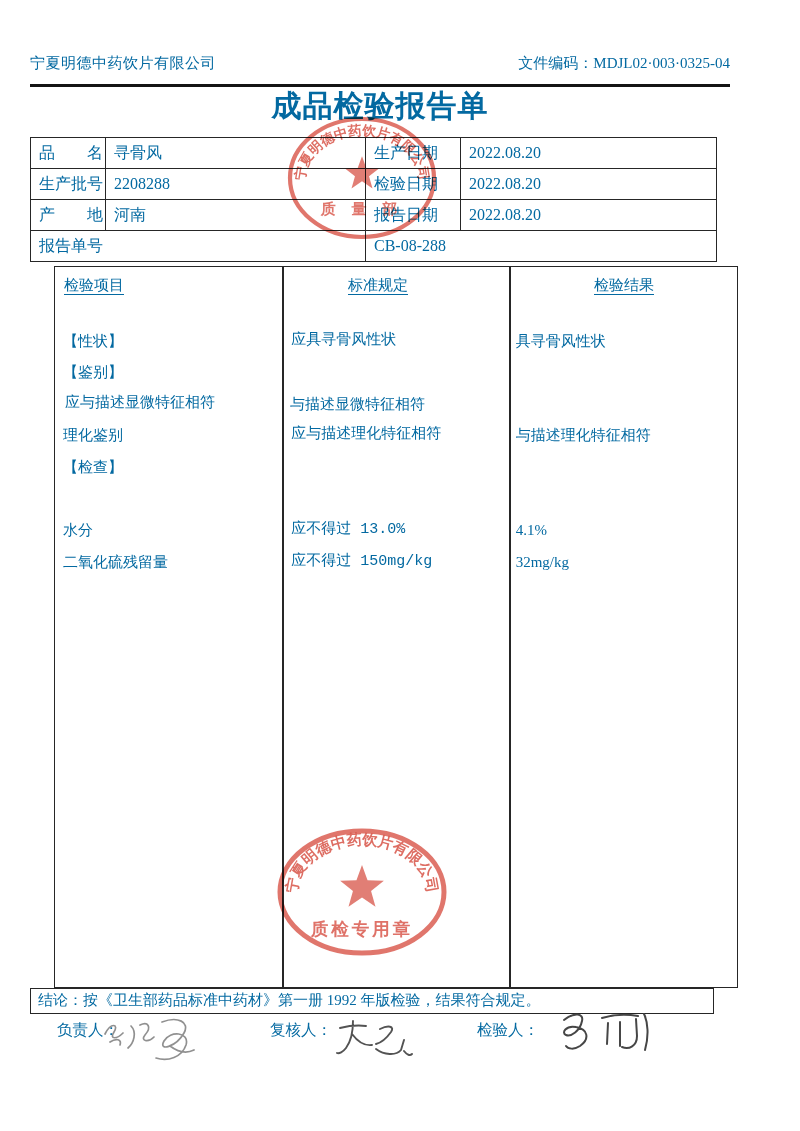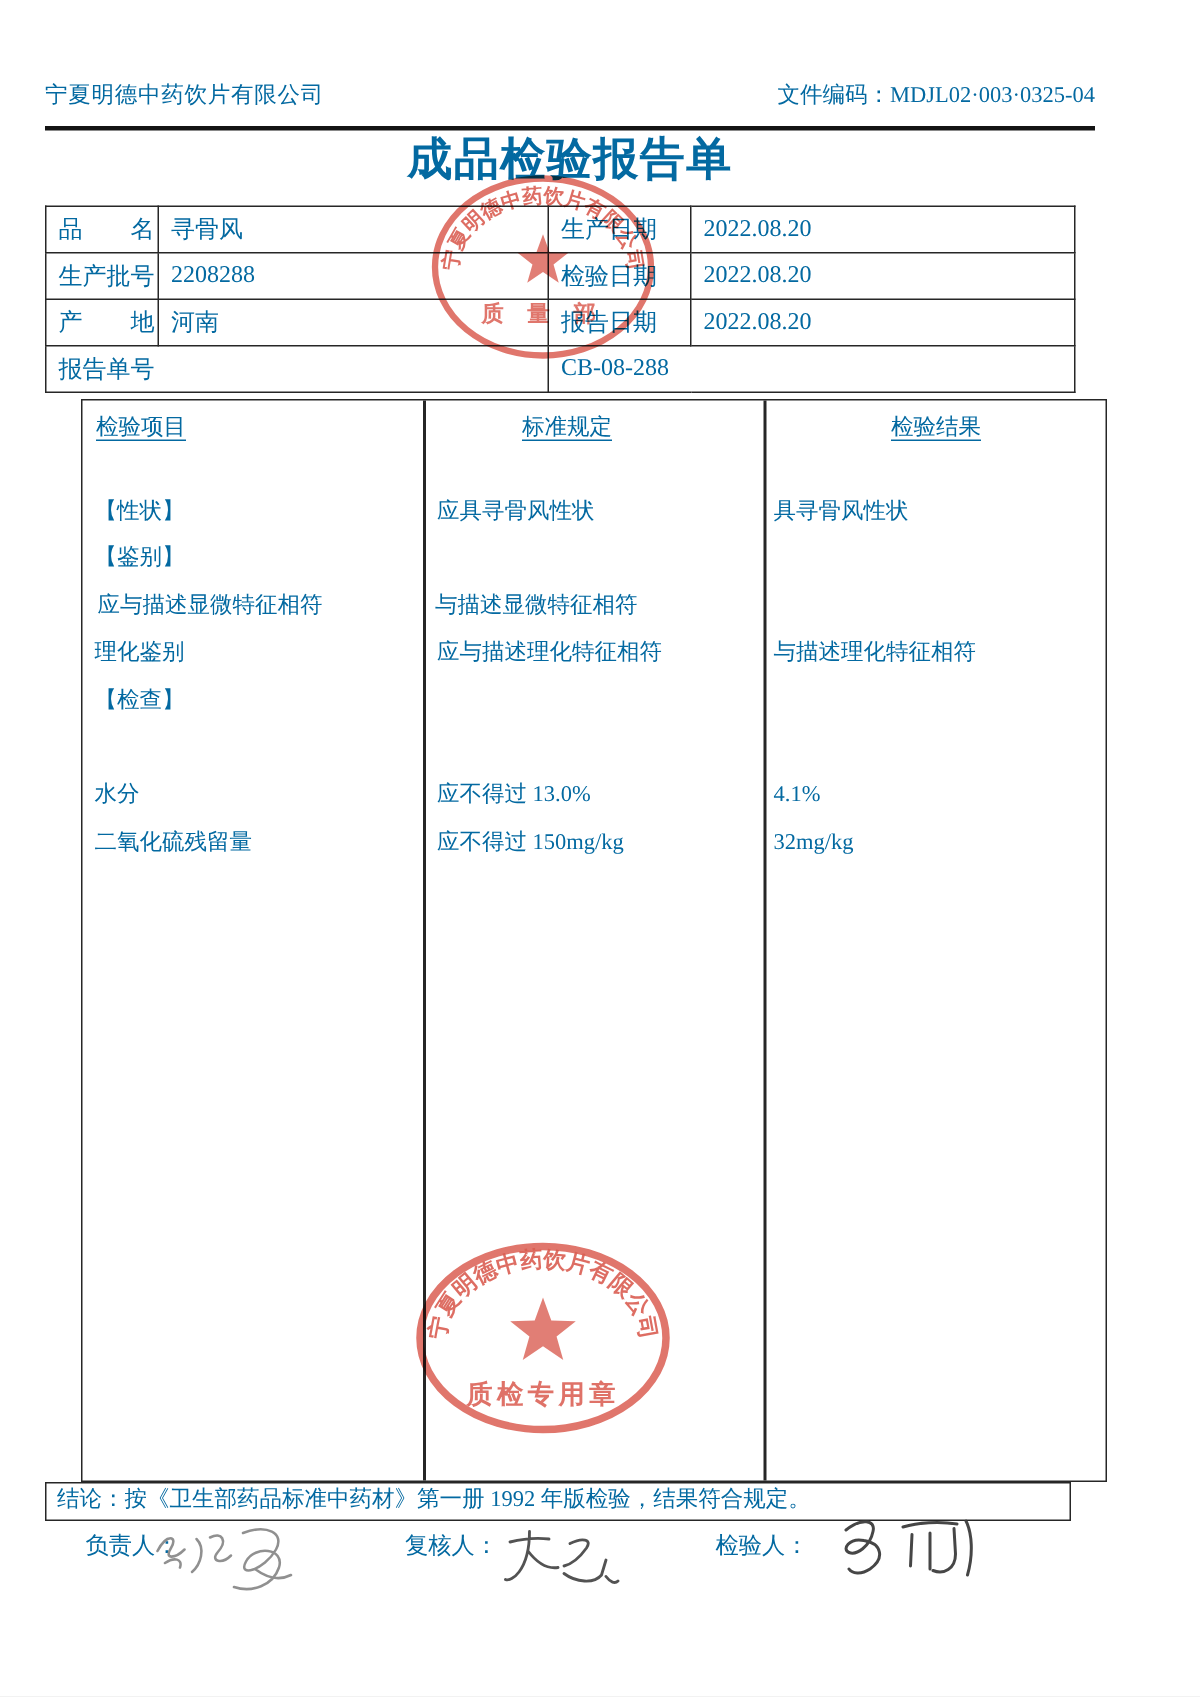--- a/index.html
+++ b/index.html
@@ -34,21 +34,21 @@
   .vline{position:absolute;top:0;bottom:0;width:1.5px;background:#262626;}
   .vline.v1{left:227px;}
   .vline.v2{left:454px;}
   .mt-header{position:absolute;top:7px;height:22px;line-height:22px;}
   .mt-header span{text-decoration:underline;text-underline-offset:4px;}
   .mh1{left:9px;}
   .mh2{left:228px;width:226px;text-align:center;transform:translateX(-18px);}
   .mh3{left:455px;width:228px;text-align:center;}
   .mt-row{position:absolute;left:0;width:100%;height:22px;line-height:22px;display:flex;}
   .mt-row .cell1{width:227px;padding-left:8px;box-sizing:border-box;}
-  .mt-row .cell2{width:227px;padding-left:10px;box-sizing:border-box;}
+  .mt-row .cell2{width:227px;padding-left:10px;box-sizing:border-box;font-family:Liberation Mono, monospace;}
   .mt-row .cell3{width:230px;padding-left:8px;box-sizing:border-box;}
 
   .conclusion-box{
     left:30px;top:988px;width:684px;height:26px;border:1.6px solid #262626;
     box-sizing:border-box;font-size:15px;line-height:23px;padding-left:7px;white-space:nowrap;
   }
   .sign-label{top:1020px;font-size:15.5px;}
   .sl1{left:35px;margin-left:22px;} .sl2{left:270px;} .sl3{left:477px;}
 
   .stamp{mix-blend-mode:multiply;opacity:0.88;}

